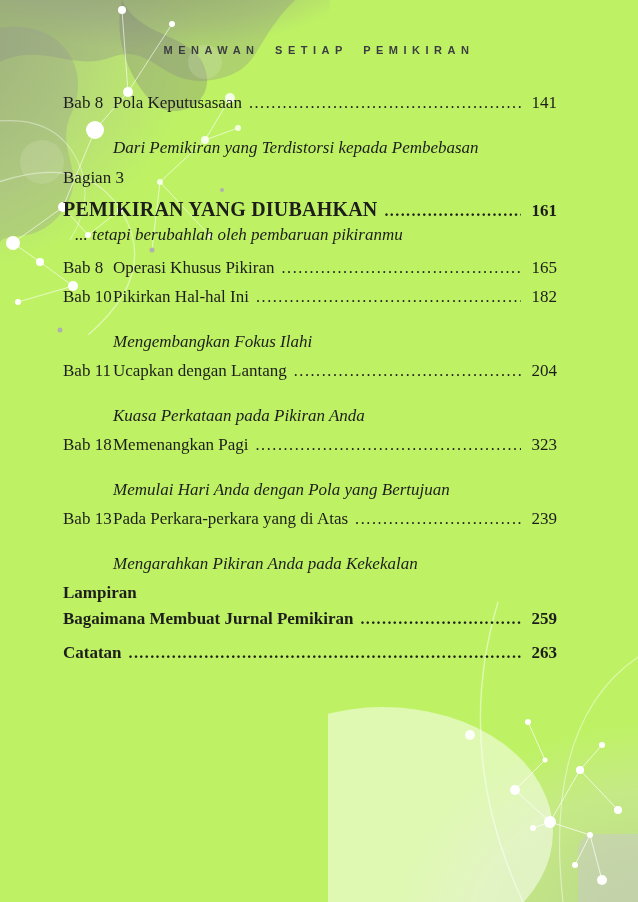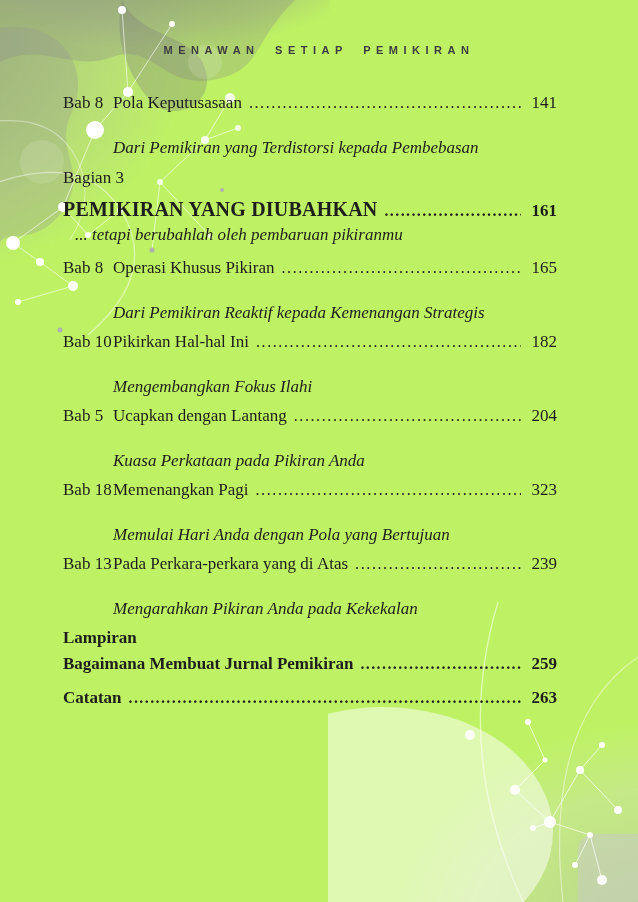--- a/index.html
+++ b/index.html
@@ -180,36 +180,35 @@
       <div class="sub">... tetapi berubahlah oleh pembaruan pikiranmu</div>
     </section>
 
     <section class="entry-chapter">
       <div class="row">
         <span class="lbl">Bab 8</span>
         <span class="ttl">Operasi Khusus Pikiran</span>
         <span class="leader"></span>
         <span class="pg">165</span>
       </div>
-      <div class="sub">Dari Pemikiran Reaktif kepada Kemenangan Strategis</div>
     </section>
 
     <section class="entry-chapter">
       <div class="row">
         <span class="lbl">Bab 10</span>
         <span class="ttl">Pikirkan Hal-hal Ini</span>
         <span class="leader"></span>
         <span class="pg">182</span>
       </div>
       <div class="sub">Mengembangkan Fokus Ilahi</div>
     </section>
 
     <section class="entry-chapter">
       <div class="row">
-        <span class="lbl">Bab 5</span>
+        <span class="lbl">Bab 11</span>
         <span class="ttl">Ucapkan dengan Lantang</span>
         <span class="leader"></span>
         <span class="pg">204</span>
       </div>
       <div class="sub">Kuasa Perkataan pada Pikiran Anda</div>
     </section>
 
     <section class="entry-chapter">
       <div class="row">
         <span class="lbl">Bab 18</span>

